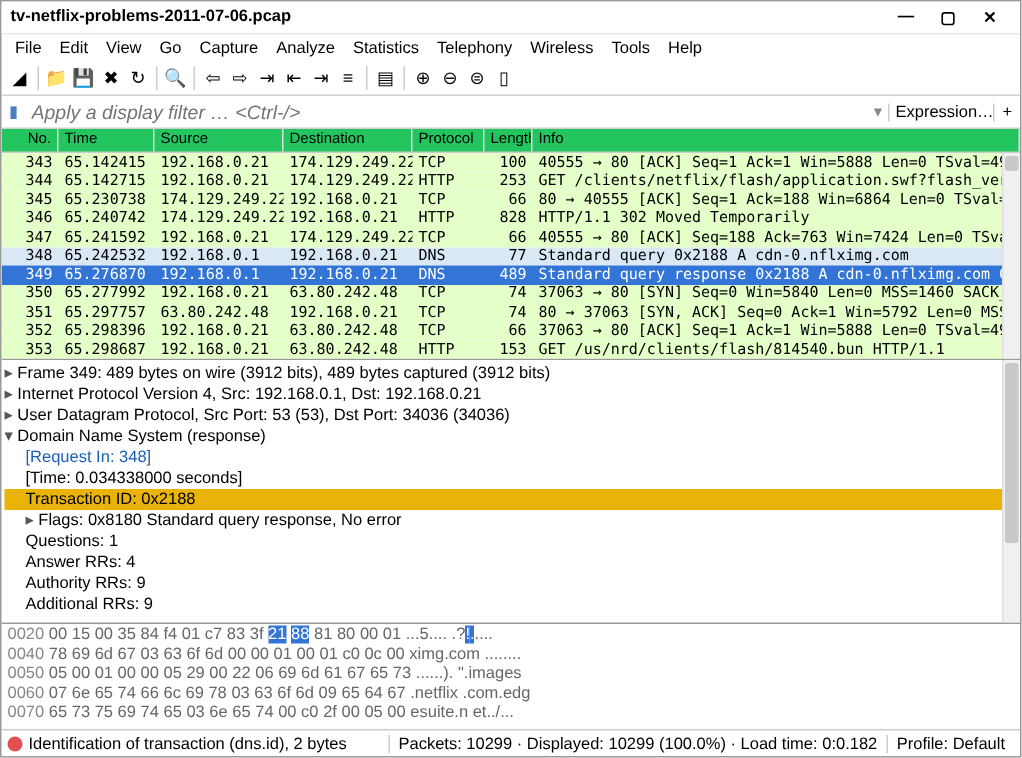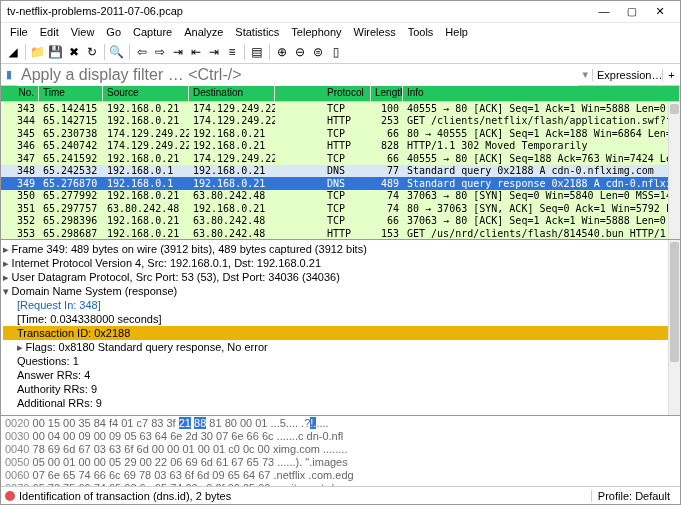--- a/index.html
+++ b/index.html
@@ -1,40 +1,40 @@
 <!DOCTYPE html>
 <html><head>
 <meta charset="utf-8">
 <style>
 * { margin: 0; padding: 0; box-sizing: border-box; font-family: "Segoe UI", Tahoma, sans-serif; font-size: 11px; }
 body { background: #fff; width: 681px; height: 505px; overflow: hidden; display: flex; flex-direction: column; border: 1px solid #999; }
-.titlebar { display: flex; align-items: center; height: 22px; padding: 0 6px; background: #fff; border-bottom: 1px solid #e8e8e8; }
+.titlebar { display: flex; align-items: center; height: 22px; padding: 0 6px; background: #fff; border-bottom: 1px solid #e8e8e8; font-weight: bold; }
 .titlebar .title { flex: 1; font-size: 11px; }
 .titlebar .winbtn { width: 28px; text-align: center; font-size: 11px; cursor: pointer; }
 .menubar { display: flex; gap: 2px; height: 18px; align-items: center; padding: 0 4px; }
 .menubar span { padding: 0 5px; cursor: pointer; font-size: 11px; text-align: center; }
 .toolbar { display: flex; align-items: center; gap: 2px; height: 24px; padding: 2px 4px; border-bottom: 1px solid #d0d0d0; }
 .tbtn { width: 16px; height: 16px; display: flex; align-items: center; justify-content: center; cursor: pointer; font-size: 12px; }
 .tsep { width: 1px; height: 16px; background: #ccc; margin: 0 2px; }
 .filterbar { display: flex; align-items: center; height: 22px; border-bottom: 1px solid #d0d0d0; }
 .filterbar .bm { width: 16px; text-align: center; }
-.filterbar input { flex: 1; border: none; outline: none; padding: 2px 4px; font-size: 16px; color: #888; }
+.filterbar input { flex: 1; border: none; outline: none; padding: 2px 4px; font-size: 13px; font-style: italic; color: #888; }
 .filterbar .expr { width: 70px; border-left: 1px solid #ccc; padding: 0 4px; font-size: 11px; display:flex; align-items:center; justify-content:space-between;}
 .filterbar .plus { width: 18px; text-align: center; border-left: 1px solid #ccc; }
 .packet-list { flex: 0 0 154px; overflow: hidden; border-bottom: 1px solid #999; position: relative;}
 .plist-hdr { display: flex; background: #22c55e; border-bottom: 1px solid #ccc; height: 16px; }
 .plist-hdr > div { border-right: 1px solid #ddd; padding: 1px 4px; font-size: 10px; white-space: nowrap; overflow: hidden; }
 .plist-body { overflow: hidden; }
 .prow { display: flex; height: 12.5px; align-items: center; white-space: nowrap; }
 .prow > div { padding: 0 4px; font-size: 10px; font-family: Consolas, monospace; overflow: hidden; }
 .c-no { width: 38px; text-align: right; }
 .c-time { width: 64px; }
 .c-src { width: 86px; }
 .c-dst { width: 86px; }
-.c-proto { width: 48px; margin-left: 48px; }
+.c-proto { width: 48px; }
 .c-len { width: 32px; text-align: right; }
 .c-info { flex: 1; }
 .green { background: #e4ffc7; }
 .blue { background: #dae7f5; align-items: center; }
 .selrow { background: #3375d6 !important; color: #fff; }
 .detail-pane { flex: 0 0 176px; overflow: auto; border-bottom: 1px solid #999; padding: 2px; font-family: Consolas, monospace; font-size: 10px; line-height: 14px; position:relative;}
 .detail-pane .ln { white-space: nowrap; }
 .caret::before { content: "▸ "; color: #555; }
 .caret-open::before { content: "▾ "; color: #555; }
 .ind1 { padding-left: 14px; }
@@ -237,24 +237,24 @@
     <div class="ln ind1 hl-line">Transaction ID: 0x2188</div>
     <div class="ln ind1 caret">Flags: 0x8180 Standard query response, No error</div>
     <div class="ln ind1">Questions: 1</div>
     <div class="ln ind1">Answer RRs: 4</div>
     <div class="ln ind1">Authority RRs: 9</div>
     <div class="ln ind1">Additional RRs: 9</div>
   </div>
 
 <div class="hex-pane" id="hex">
     <div><span style="color:#888">0020</span>  00 15 00 35 84 f4 01 c7 83 3f <span class="hl">21</span> <span class="hl">88</span> 81 80 00 01   ...5.... .?<span class="hl">!</span><span class="hl">.</span>....</div>
-    <div><span style="color:#888">0030</span>  00 04 00 09 00 09 05 63 64 6e 2d 30 07 6e 66 6c   .......c dn-0.nfl</div>
     <div><span style="color:#888">0040</span>  78 69 6d 67 03 63 6f 6d 00 00 01 00 01 c0 0c 00   ximg.com ........</div>
     <div><span style="color:#888">0050</span>  05 00 01 00 00 05 29 00 22 06 69 6d 61 67 65 73   ......). ".images</div>
     <div><span style="color:#888">0060</span>  07 6e 65 74 66 6c 69 78 03 63 6f 6d 09 65 64 67   .netflix .com.edg</div>
     <div><span style="color:#888">0070</span>  65 73 75 69 74 65 03 6e 65 74 00 c0 2f 00 05 00   esuite.n et../...</div>
   </div>
 
 <div class="statusbar">
   <span class="dot"></span>
   <span class="mid">Identification of transaction (dns.id), 2 bytes</span>
+  <span style="border-left:1px solid #ccc;padding:0 6px">Packets: 10299 · Displayed: 10299 (100.0%) · Load time: 0:0.182</span>
   <span style="border-left:1px solid #ccc;padding:0 6px">Profile: Default</span>
 </div>
 
 </body></html>

